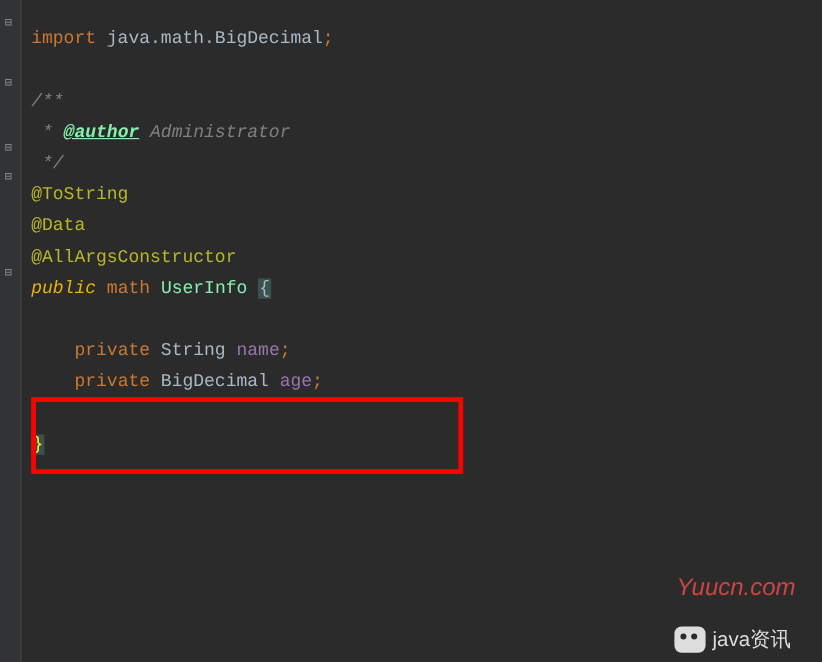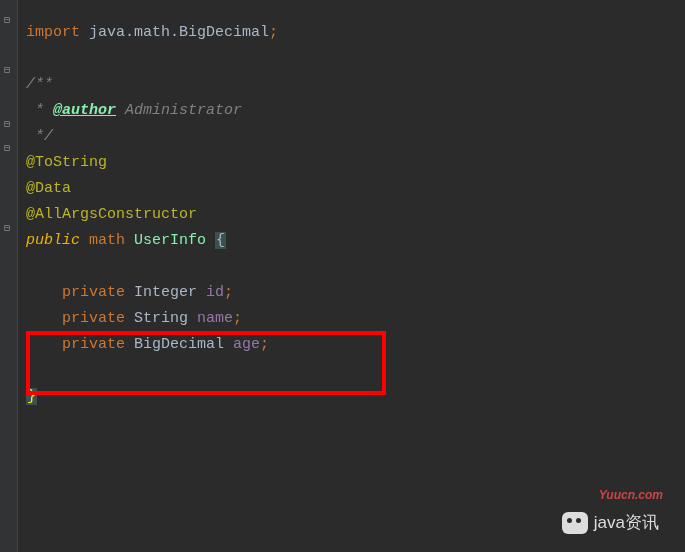--- a/index.html
+++ b/index.html
@@ -67,27 +67,27 @@
       width: 360px;
       height: 64px;
       pointer-events: none;
     }
     .watermark1 {
       position: absolute;
       bottom: 50px;
       right: 22px;
       color: #cc4444;
       font-family: Arial, sans-serif;
-      font-size: 12px;
-      font-weight: bold;
+      font-size: 20px;
+      font-weight: normal;
       font-style: italic;
     }
     .watermark2 {
       position: absolute;
-      bottom: 18px;
+      bottom: 8px;
       right: 26px;
       color: #ddd;
       font-family: Arial, sans-serif;
       font-size: 17px;
       display: flex;
       align-items: center;
       gap: 6px;
     }
     .wechat-icon {
       width: 26px;
@@ -129,21 +129,20 @@
     <div class="line"><span class="kw-import">import</span><span class="pkg"> java.math.BigDecimal</span><span class="punct">;</span></div>
     <div class="line"> </div>
     <div class="line"><span class="comment">/**</span></div>
     <div class="line"><span class="comment"> * </span><span class="doc-tag">@author</span><span class="comment"> Administrator</span></div>
     <div class="line"><span class="comment"> */</span></div>
     <div class="line"><span class="annotation">@ToString</span></div>
     <div class="line"><span class="annotation">@Data</span></div>
     <div class="line"><span class="annotation">@AllArgsConstructor</span></div>
     <div class="line"><span class="kw-public">public</span> <span class="kw-class">math</span> <span class="classname">UserInfo</span> <span class="brace brace-highlight">{</span></div>
     <div class="line"> </div>
-    <div class="line">    <span class="kw-private">private</span> <span class="type">Integer</span> <span class="field">id</span><span class="punct">;</span></div>
     <div class="line">    <span class="kw-private">private</span> <span class="type">String</span> <span class="field">name</span><span class="punct">;</span></div>
     <div class="line">    <span class="kw-private">private</span> <span class="type">BigDecimal</span> <span class="field">age</span><span class="punct">;</span></div>
     <div class="line"> </div>
     <div class="line"><span class="brace-end">}</span></div>
   </div>
 </div>
 
 <div class="highlight-box"></div>
 
 <div class="watermark1">Yuucn.com</div>

